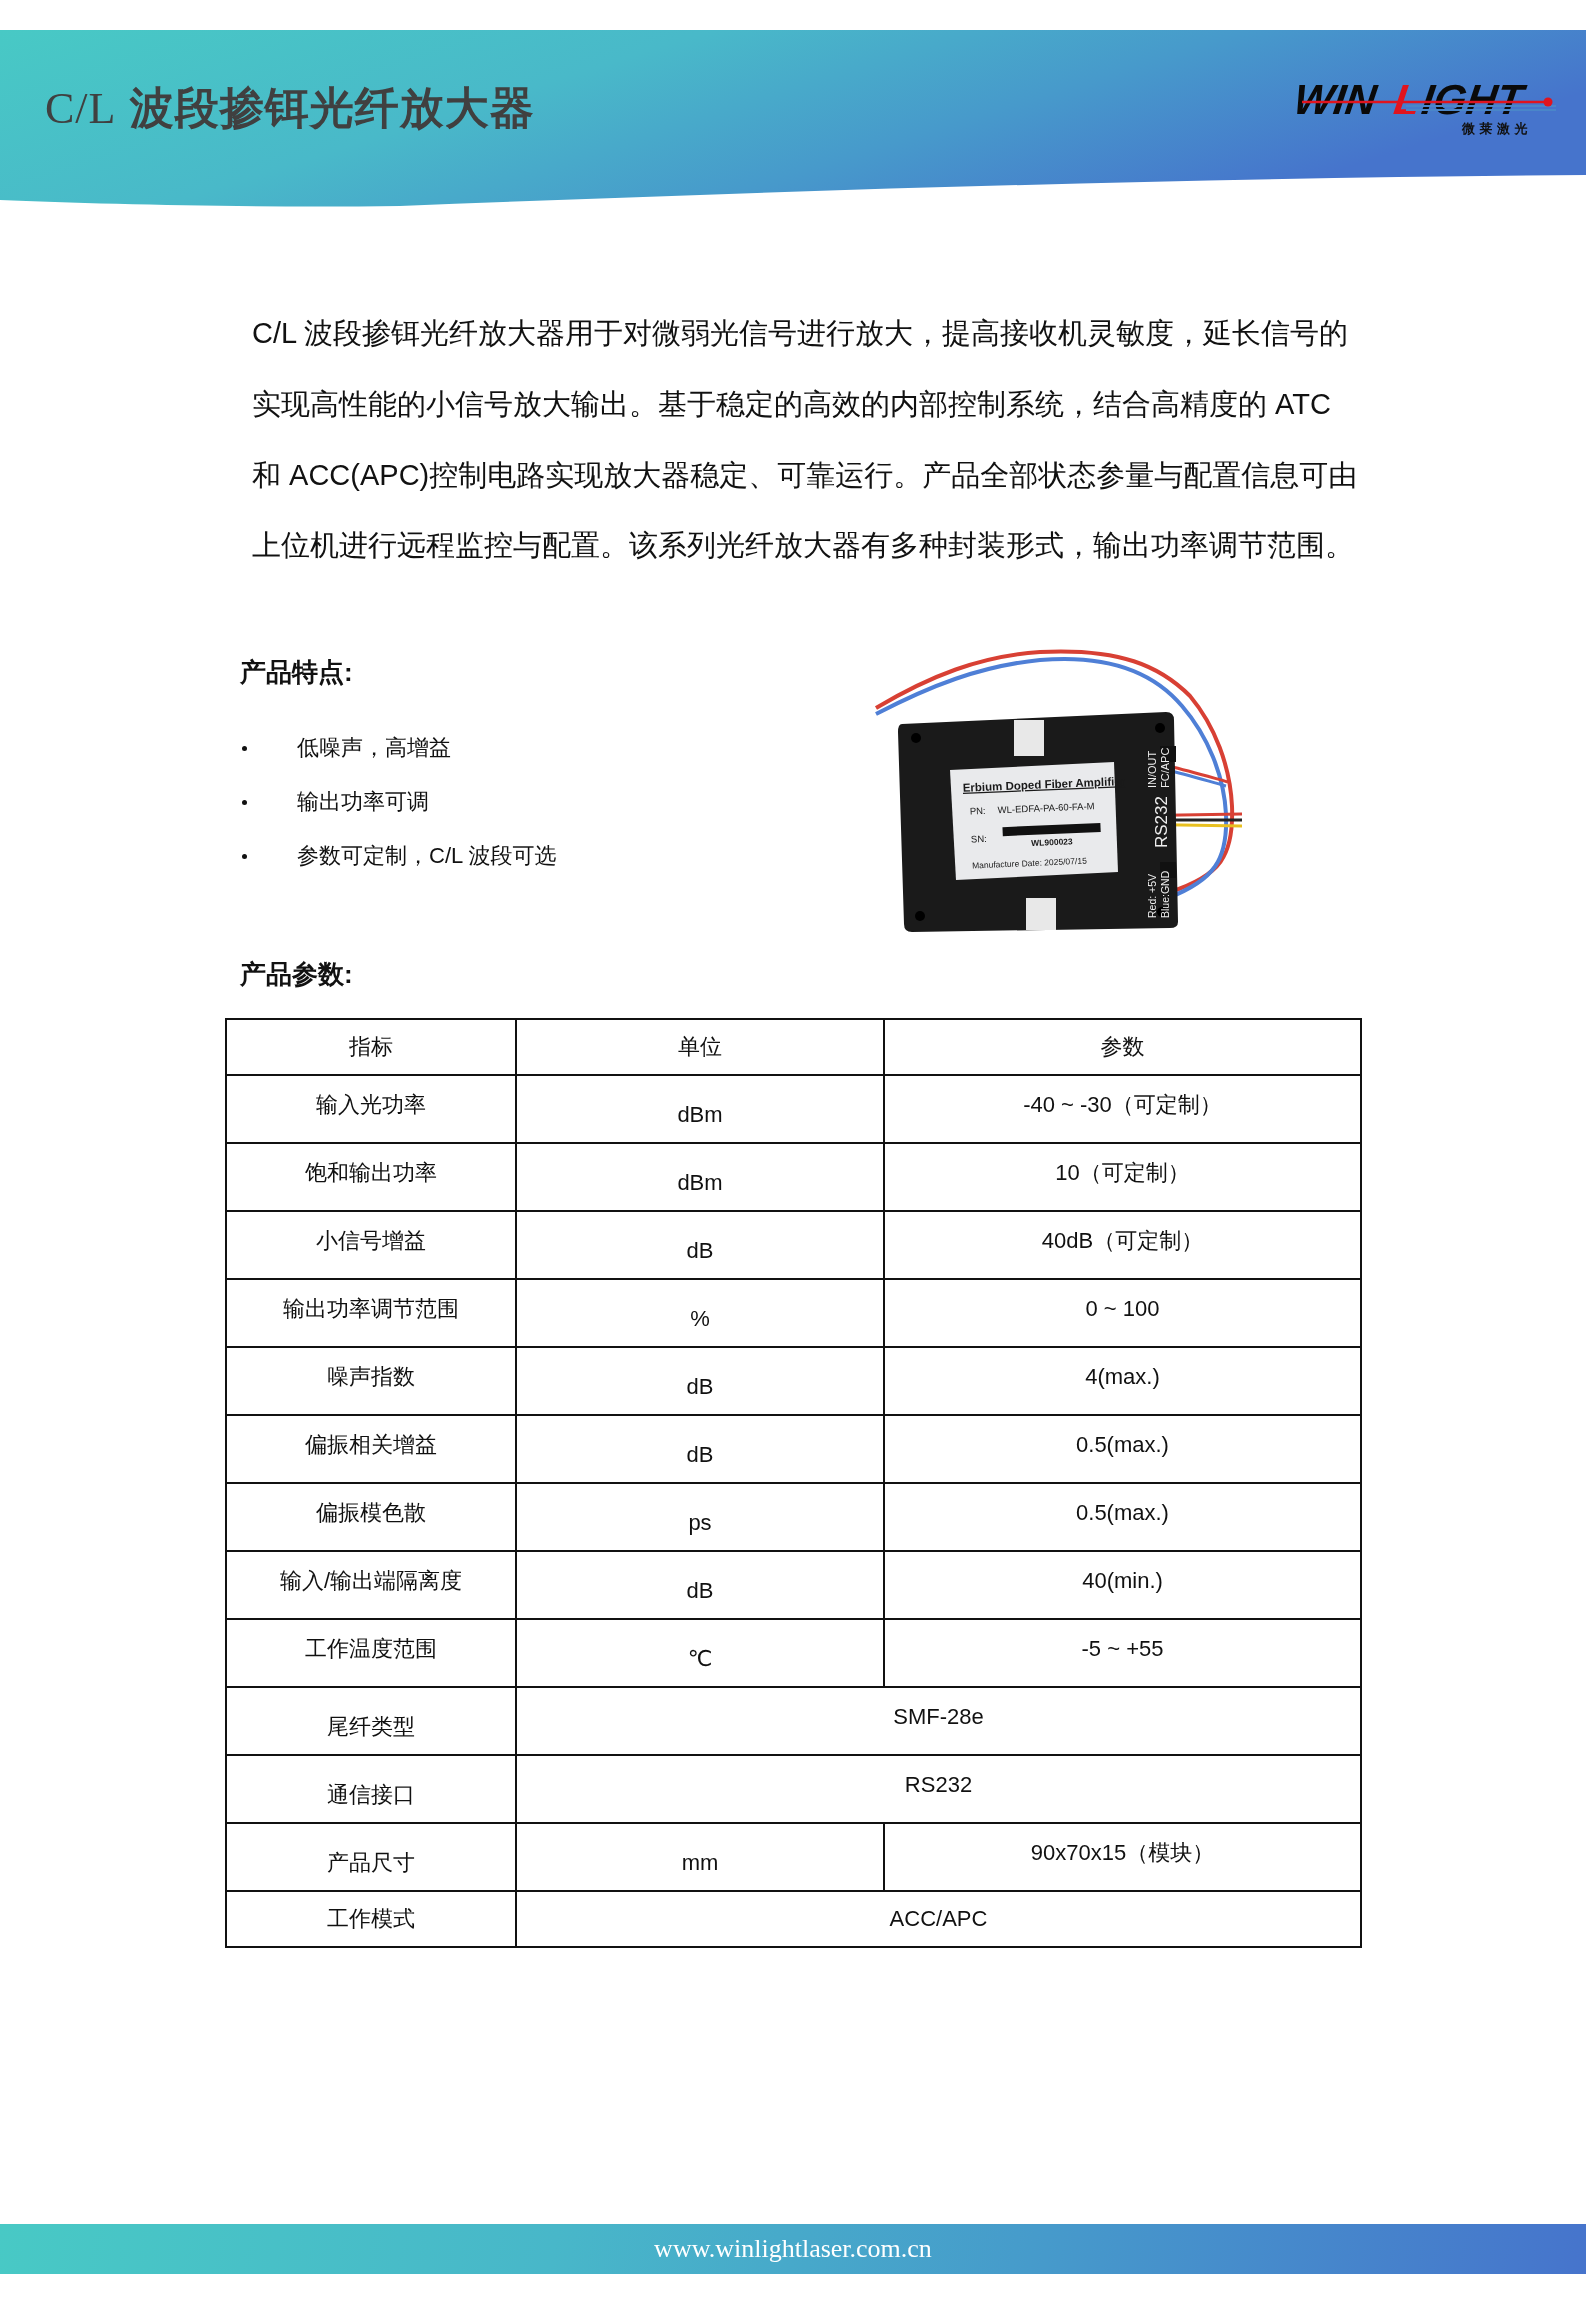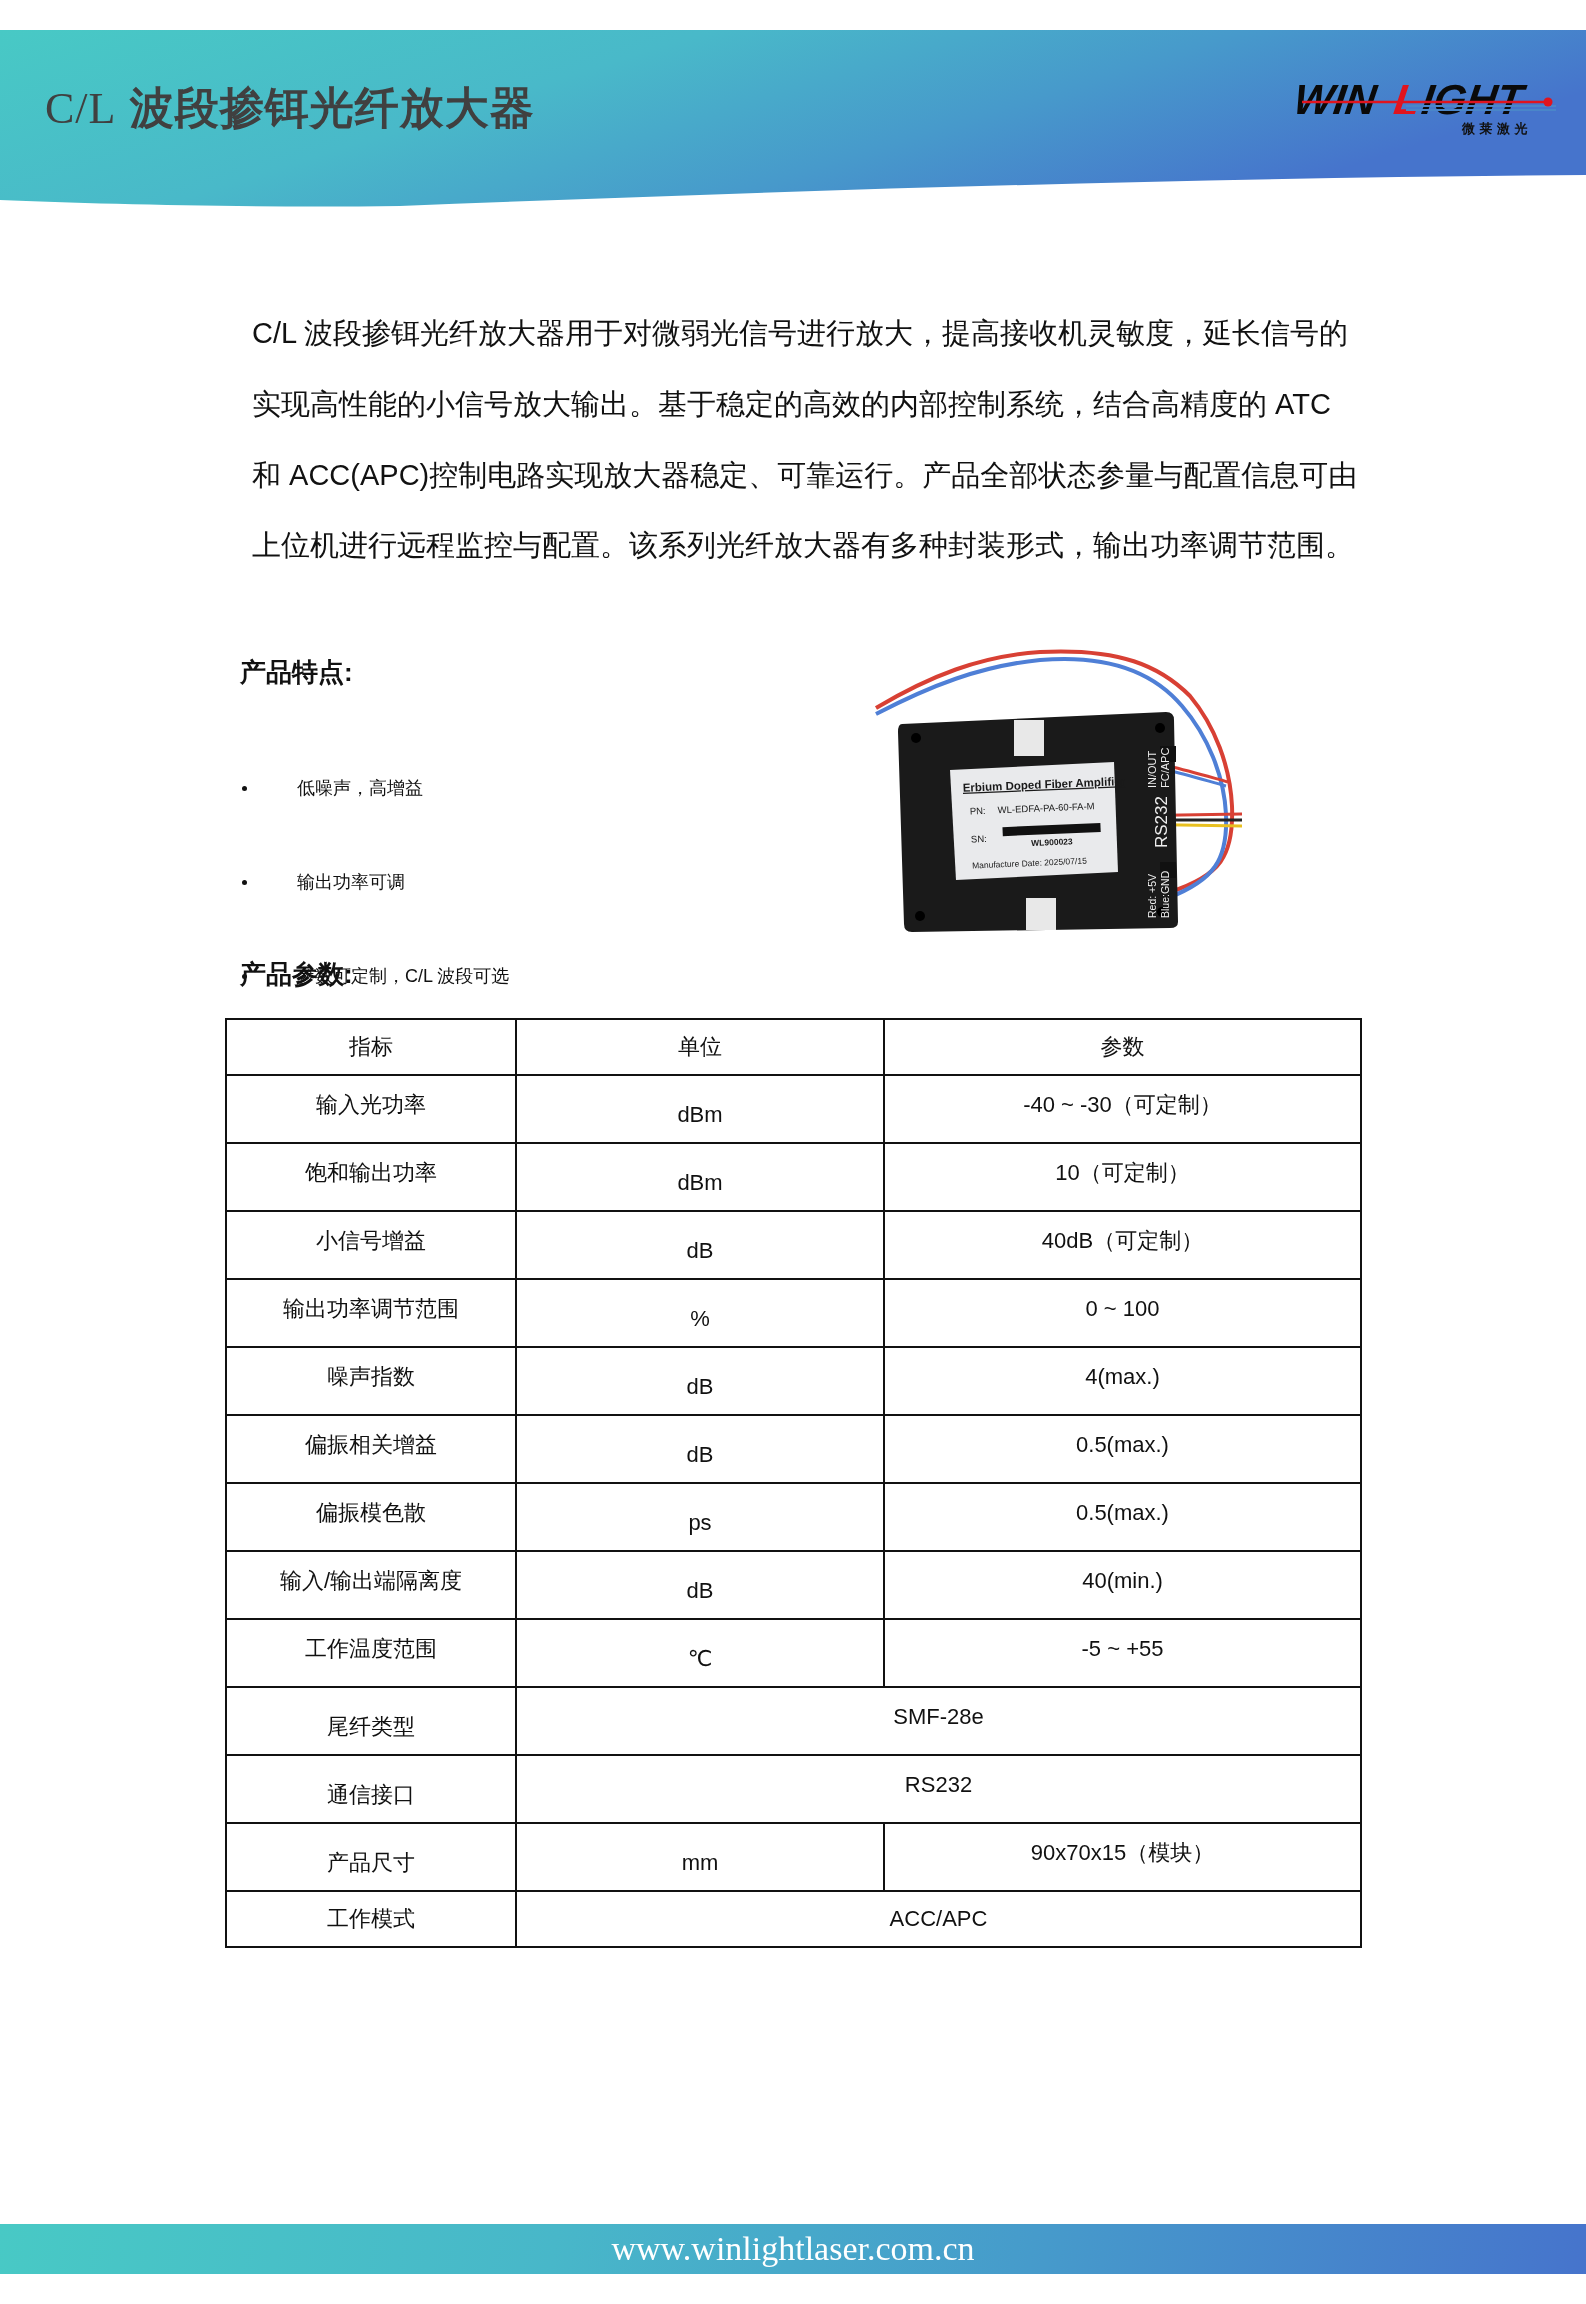--- a/index.html
+++ b/index.html
@@ -8,34 +8,34 @@
   .header-band{position:absolute;left:0;top:30px;width:1586px;height:180px;}
   .title{position:absolute;left:45px;top:68px;color:#404040;font-size:44px;font-weight:bold;
          letter-spacing:1px;white-space:nowrap;line-height:56px;margin-top:12px;}
   .title .latin{font-family:"Liberation Serif","DejaVu Serif",serif;font-weight:normal;}
   .logo{position:absolute;left:1296px;top:74px;width:266px;height:66px;}
   .intro{position:absolute;left:240px;top:292px;width:1110px;font-size:29px;line-height:58.8px;
          color:#111;text-align:justify;}
   .intro p{margin:12px;white-space:nowrap;}
   .h2{position:absolute;left:240px;font-size:26px;font-weight:bold;color:#111;line-height:32px;}
   .bullets{position:absolute;left:240px;top:728px;margin:0;padding:0;list-style:none;}
-  .bullets li{height:54px;line-height:40px;font-size:18px;position:relative;padding-left:57px;white-space:nowrap;margin-top:40px;}
+  .bullets li{height:54px;line-height:40px;font-size:22px;position:relative;padding-left:57px;white-space:nowrap;}
   .bullets li .dot{position:absolute;left:2px;top:18px;width:5px;height:5px;border-radius:50%;background:#111;}
   .photo{position:absolute;left:870px;top:636px;width:392px;height:300px;}
   table.spec{position:absolute;left:225px;top:1018px;width:1137px;border-collapse:collapse;
              font-size:22px;color:#111;padding-left:44px;}
   table.spec td{border:2.5px solid #111;text-align:center;padding:0;height:54px;line-height:24px;}
   table.spec td.c1{width:288px;}
   table.spec td.c2{width:366px;}
   table.spec td.unit{padding-top:12px;}
   table.spec td.val{padding-bottom:8px;}
   .footer-band{position:absolute;left:0;top:2224px;width:1586px;height:50px;
     background:linear-gradient(100deg,#48c9c5 0%,#48b7c9 35%,#469bcb 65%,#4674cc 100%);}
   .footer-text{position:absolute;left:0;width:1586px;top:2231px;text-align:center;color:#fff;
-    font-family:"Liberation Serif","DejaVu Serif",serif;font-size:34px;line-height:36px;}
+    font-family:"Liberation Serif","DejaVu Serif",serif;font-size:26px;line-height:36px;}
 </style>
 </head>
 <body>
 
 <svg class="header-band" viewBox="0 0 1586 180" preserveAspectRatio="none">
   <defs>
     <linearGradient id="hg" x1="0" y1="0" x2="1" y2="0.35">
       <stop offset="0" stop-color="#48c9c5"></stop>
       <stop offset="0.4" stop-color="#49b9c9"></stop>
       <stop offset="0.7" stop-color="#479acb"></stop>

